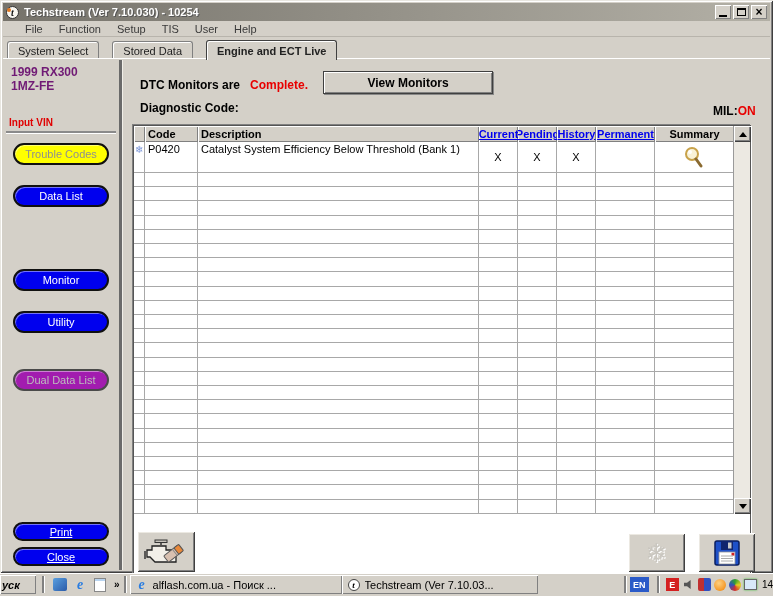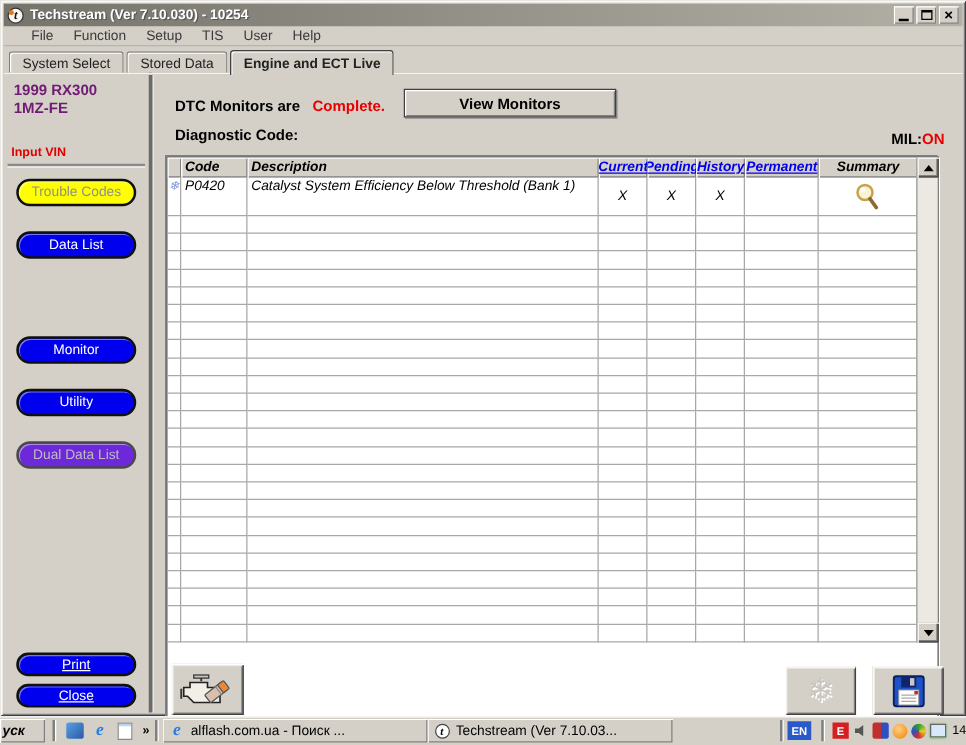--- a/index.html
+++ b/index.html
@@ -36,21 +36,21 @@
   .glyph-max { width:9px; height:8px; border:1px solid #000; border-top:2px solid #000; }
   .glyph-close { font-weight:bold; font-size:12px; line-height:10px; }
 
   #menubar { position:absolute; left:3px; top:21px; width:767px; height:16px;
     display:flex; align-items:center; gap:16px; padding-left:22px;
     font-size:11px; color:#3a3a3a; border-bottom:1px solid #b8b4ac; }
   .menu-item { cursor:default; }
 
   
   #tabstrip { position:absolute; left:3px; top:38px; width:767px; height:20px; display:flex;
-    align-items:flex-end; padding-left:4px; }
+    align-items:flex-end; padding-left:4px;gap:11px; }
   .tab { height:18px; padding:0 10px; font-size:11px; color:#222; background:#d4d0c8;
     border:1px solid #808080; border-bottom:none; border-top-left-radius:3px;
     border-top-right-radius:3px; box-shadow:inset 1px 1px 0 #fff;
     display:flex; align-items:center; margin-right:2px; position:relative; top:1px; }
   .tab.active { font-weight:bold; height:20px; top:2px; z-index:3; background:#d4d0c8;
     border-color:#404040; }
   #panel-top-line { position:absolute; left:3px; top:58px; width:767px; height:2px;
     background:#d4d0c8; box-shadow:inset 0 1px 0 #fff; z-index:2; }
 
   
@@ -59,38 +59,38 @@
     background:#6a6a6a; box-shadow:1px 0 0 #f0eee8; }
   #vehicle-info { position:absolute; left:8px; top:5px; font-size:12px; font-weight:bold;
     color:#701a75; line-height:14px; white-space:pre-line; }
   #input-vin { position:absolute; left:6px; top:57px; font-size:10px; font-weight:bold; color:#e00000; }
   #vin-divider { position:absolute; left:3px; top:71px; width:110px; height:2px;
     background:#8a8a8a; box-shadow:0 1px 0 #fff; }
   .pill { position:absolute; left:10px; width:96px; height:22px; border-radius:11px;
     border:2px solid #101010; color:#fff; font-size:11px; display:flex; align-items:center;
     justify-content:center; background:#0000ee; box-shadow:inset 1px 1px 0 rgba(255,255,255,.45); }
   .pill.selected { background:#ffff00; color:#8f8f8f; }
-  .pill.disabled { background:#6d28d9; color:#bdbdbd; border-color:#4a4a4a; }
+  .pill.disabled { background:#a21caf; color:#bdbdbd; border-color:#4a4a4a;margin-top:16px; }
   .pill.small { height:19px; border-radius:10px;text-decoration:underline; }
 
   
   #dtc-line { position:absolute; left:140px; top:78px; font-size:12px; font-weight:bold; color:#000; }
   #dtc-status { color:#e80000; margin-left:10px; }
   #view-monitors { position:absolute; left:323px; top:71px; width:170px; height:23px;
     background:#d4d0c8; border:1px solid #404040;
     box-shadow:inset 1px 1px 0 #fff, inset -1px -1px 0 #808080, 1px 1px 0 #888;
     font-size:12px; font-weight:bold; color:#000; display:flex; align-items:center; justify-content:center; }
   #diag-code { position:absolute; left:140px; top:101px; font-size:12px; font-weight:bold; color:#000; }
   #mil { position:absolute; left:697px; top:104px; font-size:12px; font-weight:bold; color:#000;padding-left:16px; }
   #mil-status { color:#e80000; }
 
   
   #dtc-table { position:absolute; left:133px; top:125px; width:618px; height:466px;
     background:#fff; border:1px solid #555;
-    box-shadow:1px 1px 0 #fff, -1px -1px 0 #808080; display:flex; flex-direction:column;font-style:italic; }
+    box-shadow:1px 1px 0 #fff, -1px -1px 0 #808080; display:flex; flex-direction:column; }
   #table-inner { position:absolute; left:0; top:0; width:600px; height:388px;
     display:flex; flex-direction:column; }
   .trow { display:grid; grid-template-columns:11px 53px 281px 39px 39px 39px 59px 79px; }
   .hcell { background:#d4d0c8; font-size:11px; font-weight:bold; color:#000;
     box-shadow:inset 1px 1px 0 #fff, inset -1px -1px 0 #808080;
     padding:1px 3px; height:16px; display:flex; align-items:center; overflow:hidden; white-space:nowrap; }
   .hcell.center { justify-content:center; }
   .hcell.link { color:#0000ee; text-decoration:underline; justify-content:center; }
   .bcell { border-right:1px solid #a8a8a8; border-bottom:1px solid #a8a8a8;
     font-size:11px; color:#000; padding:1px 3px; overflow:hidden; }

